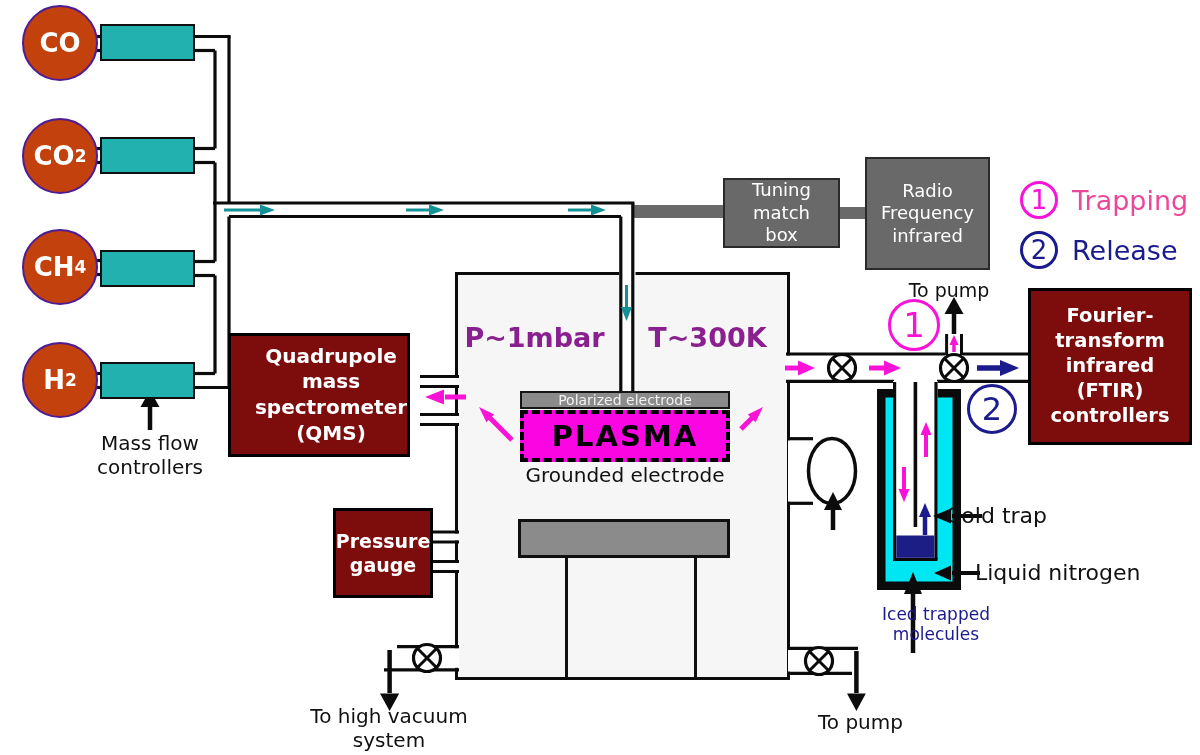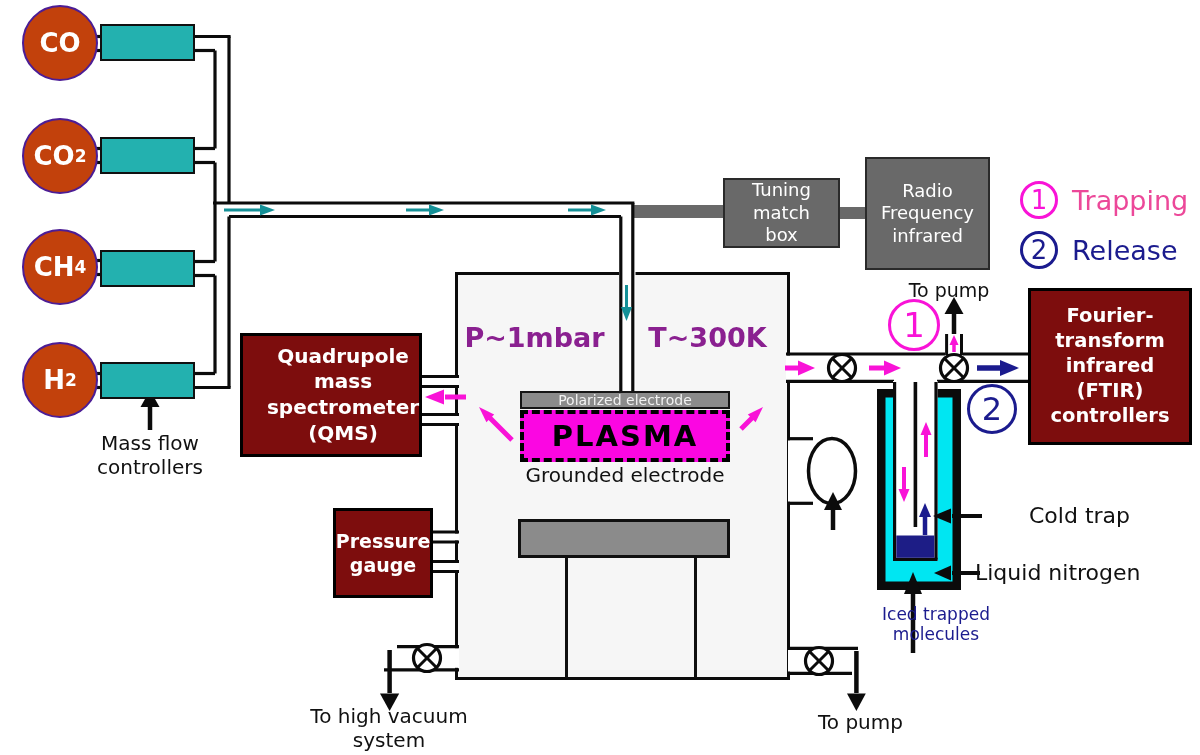--- a/index.html
+++ b/index.html
@@ -251,21 +251,21 @@
       <sub>2</sub>
   </div>
 
   <div class="abs lvl3 mfc" style="left:100px;top:24px;"></div>
   <div class="abs lvl3 mfc" style="left:100px;top:137px;"></div>
   <div class="abs lvl3 mfc" style="left:100px;top:250px;"></div>
   <div class="abs lvl3 mfc" style="left:100px;top:362px;"></div>
 
   <div class="abs lvl3 lbl" style="left:85px;top:432px;width:130px;font-size:20px;">Mass flow controllers</div>
 
-  <div class="abs lvl3 redbox" style="left:240px;top:333px;width:182px;height:124px;font-size:20px;padding-left:24px;">Quadrupole mass spectrometer (QMS)</div>
+  <div class="abs lvl3 redbox" style="left:228px;top:333px;width:182px;height:124px;font-size:20px;padding-left:24px;">Quadrupole mass spectrometer (QMS)</div>
 
   <div class="abs lvl3 redbox" style="left:333px;top:508px;width:100px;height:90px;font-size:19px;">Pressure gauge</div>
 
   <div class="abs lvl3 graybox" style="left:723px;top:178px;width:117px;height:70px;font-size:18px;padding:0 16px;">Tuning match box</div>
 
   <div class="abs lvl3 graybox" style="left:865px;top:157px;width:125px;height:113px;font-size:18px;">Radio Frequency infrared</div>
 
   <div class="abs lvl3 redbox" style="left:1028px;top:288px;width:164px;height:157px;font-size:19.5px;">Fourier-transform infrared (FTIR) controllers</div>
 
   <div class="abs lvl3 purple" style="left:462px;top:322px;width:145px;text-align:center;">P~1mbar</div>
@@ -276,21 +276,21 @@
   <div class="abs lvl3 lbl" style="left:520px;top:464px;width:210px;font-size:20px;">Grounded electrode</div>
 
   <div class="abs lvl3 plate"></div>
   <div class="abs lvl3 pedestal"></div>
 
   <div class="abs lvl3 lbl" style="left:900px;top:279px;width:98px;font-size:19px;">To pump</div>
 
   <div class="abs lvl3 marker m-magenta" style="left:888px;top:299px;width:52px;height:52px;font-size:34px;">1</div>
   <div class="abs lvl3 marker m-navy" style="left:967px;top:384px;width:50px;height:50px;font-size:32px;">2</div>
 
-  <div class="abs lvl3 lbl" style="left:1029px;top:503px;font-size:22px;white-space:nowrap;text-align:left;">Cold trap</div>
+  <div class="abs lvl3 lbl" style="left:946px;top:503px;font-size:22px;white-space:nowrap;text-align:left;">Cold trap</div>
   <div class="abs lvl3 lbl" style="left:975px;top:560px;font-size:22px;white-space:nowrap;text-align:left;">Liquid nitrogen</div>
   <div class="abs lvl3 lbl navy-text" style="left:855px;top:604px;width:122px;font-size:17px;margin-left:20px;">Iced trapped molecules</div>
 
 
   <div class="abs lvl3 lbl" style="left:303px;top:705px;width:172px;font-size:20px;">To high vacuum system</div>
   <div class="abs lvl3 lbl" style="left:813px;top:711px;width:95px;font-size:20px;">To pump</div>
 
   <div class="abs lvl3 legend-row" style="left:1020px;top:181px;">
     <div class="marker m-magenta" style="width:38px;height:38px;font-size:26px;">1</div>
     <span class="magenta-text" style="font-size:27px;">Trapping</span>

